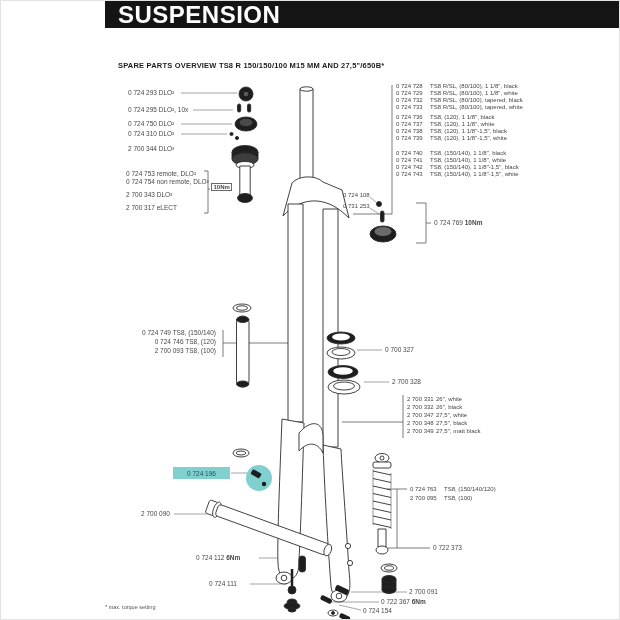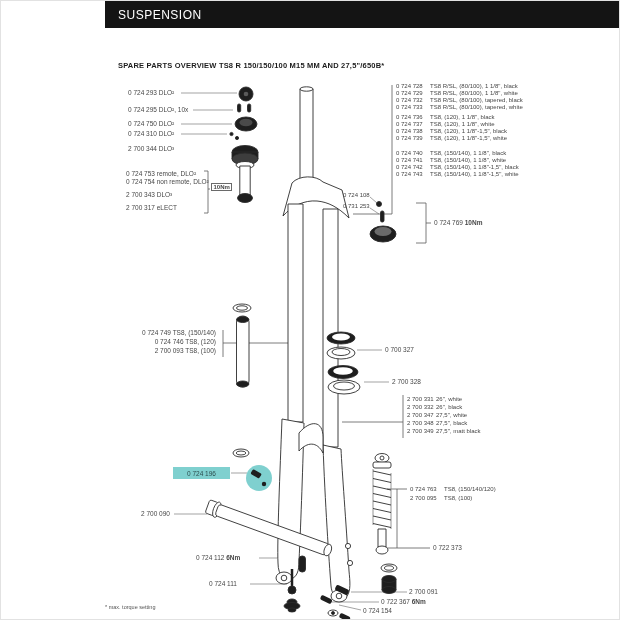--- a/index.html
+++ b/index.html
@@ -1,20 +1,20 @@
 <!DOCTYPE html>
 <html><head>
 <meta charset="utf-8">
 <style>
   html,body{margin:0;padding:0;background:#fff;}
   .page{position:relative;width:618px;height:618px;background:#ffffff;border:1px solid #e2e2e2;
         font-family:"Liberation Sans",sans-serif;overflow:hidden;}
   .hdr-black{position:absolute;left:104px;top:0;right:0;height:27px;background:#141414;
              color:#ffffff;display:flex;align-items:center;padding-left:13px;box-sizing:border-box;}
-  .hdr-black span{font-size:12px;font-weight:normal;letter-spacing:.5px;}
+  .hdr-black span{font-size:24px;font-weight:bold;letter-spacing:.5px;}
   .hdr-gray{position:absolute;left:104px;top:27px;right:0;height:18px;background:#d7d7d7;
             color:#4d4d4d;display:flex;align-items:center;padding-left:13px;box-sizing:border-box;}
   .hdr-gray span{font-size:14.5px;letter-spacing:1px;}
   .ovtitle{position:absolute;left:117px;top:60px;font-size:7.5px;font-weight:bold;color:#1c1c1c;
            letter-spacing:.2px;white-space:nowrap;}
   .lbl{position:absolute;font-size:6.5px;line-height:1.15;color:#474747;white-space:nowrap;}
   .rt{text-align:right;}
   .sm{font-size:6px;}
   .bold{font-weight:bold;}
   .row .num{display:inline-block;width:34px;}

